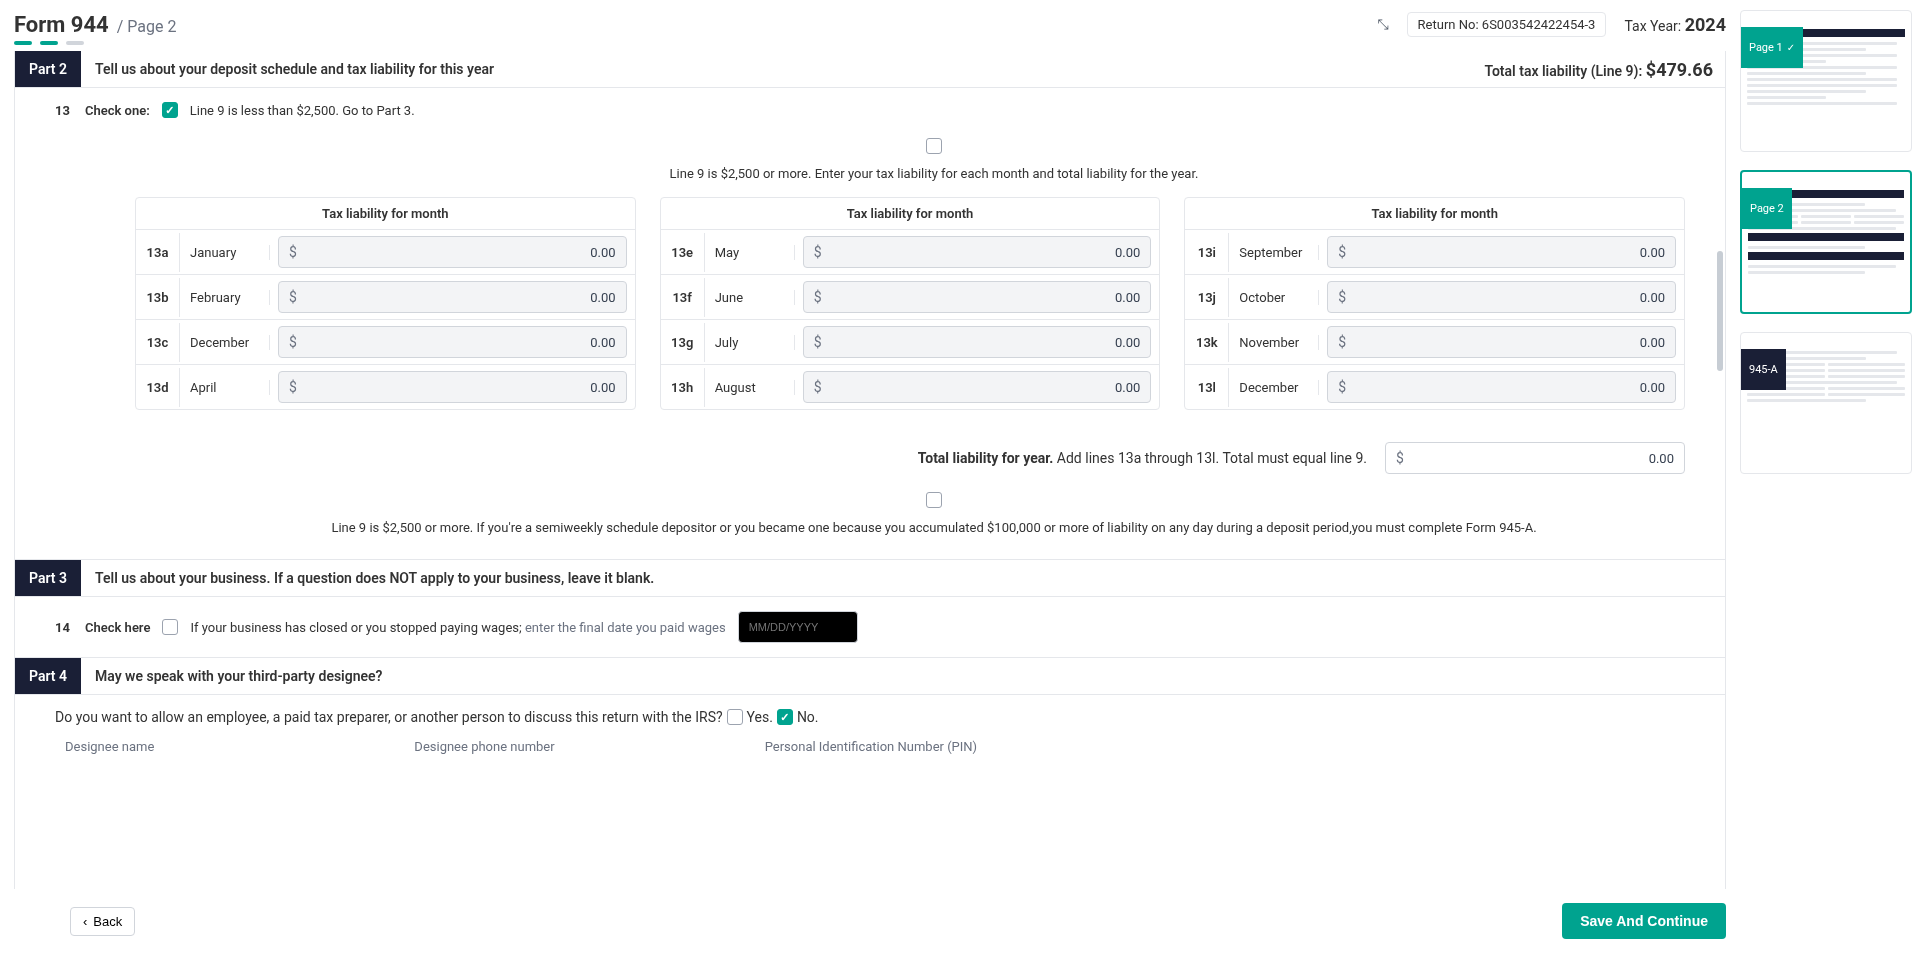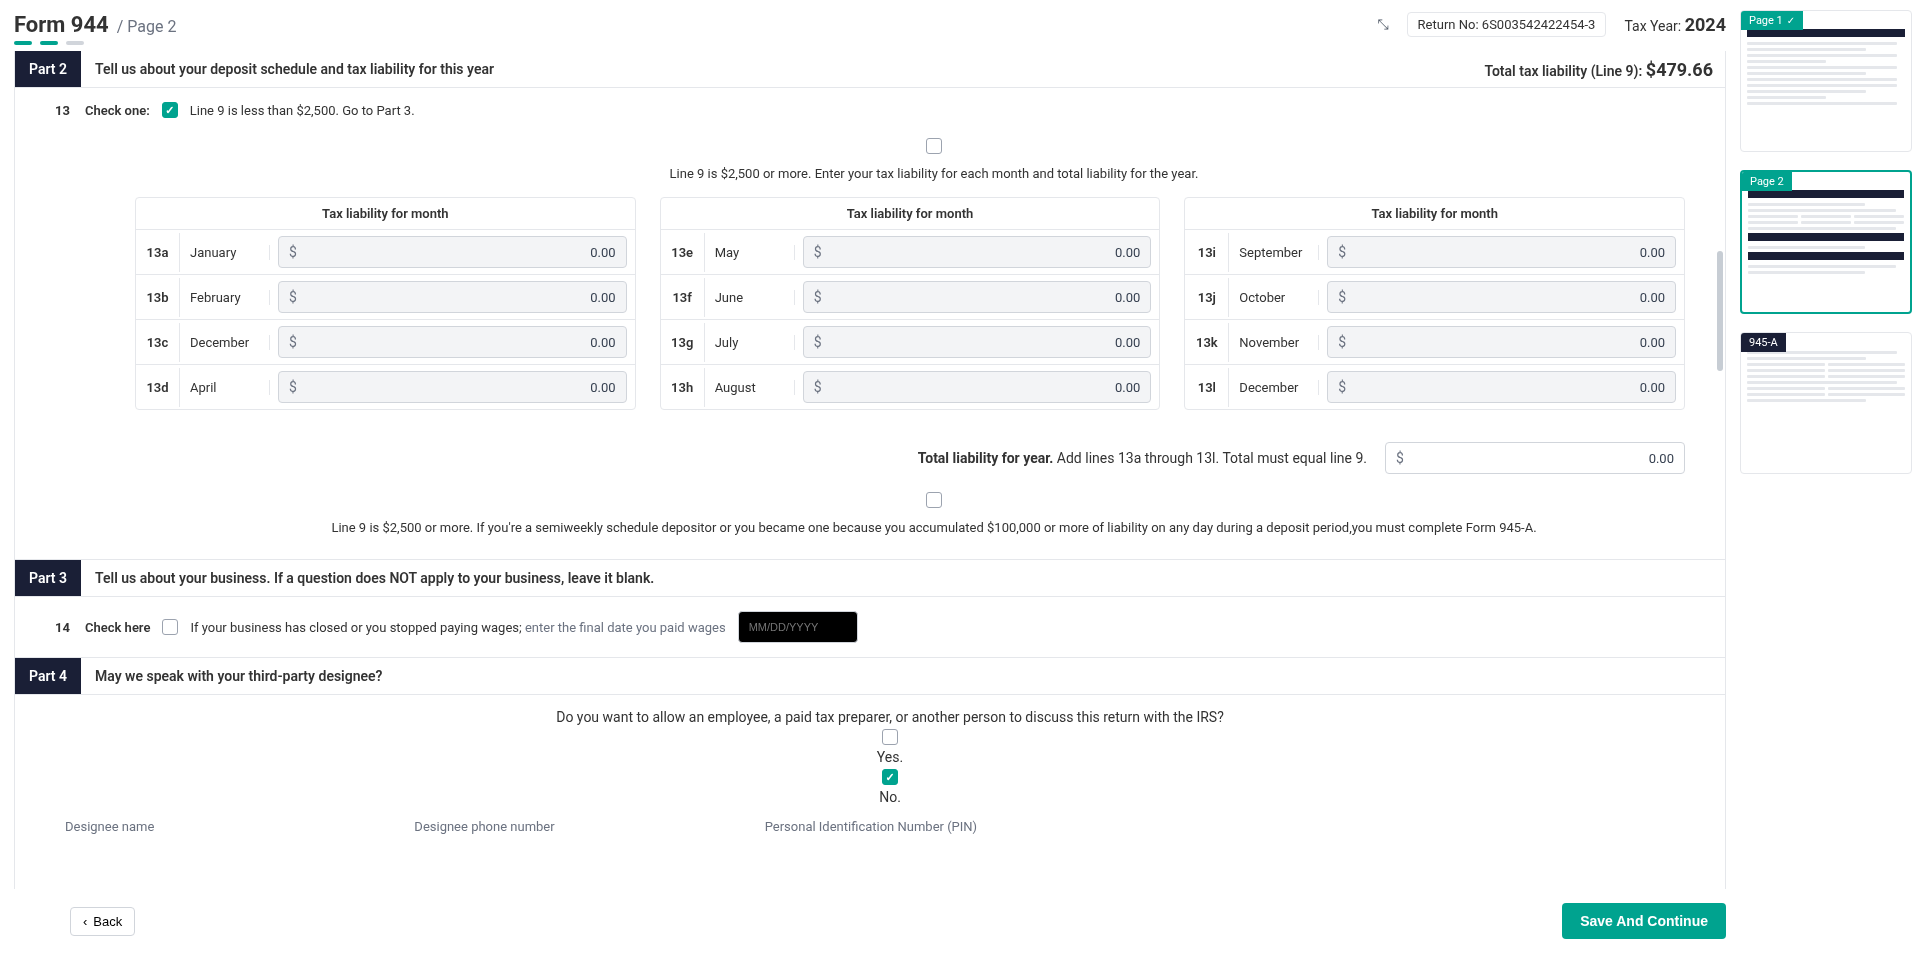--- a/index.html
+++ b/index.html
@@ -58,31 +58,31 @@
 
 .total-row { display: flex; align-items: center; justify-content: flex-end; gap: 18px; padding: 12px 40px 12px 0; }
 .total-row .total-text { font-size: 14px; }
 .total-row .money-input { width: 300px; }
 
 .indent-check { padding-left: 128px; display: flex; align-items: center; gap: 12px; padding-top: 6px; padding-bottom: 16px; flex-direction: column; }
 
 .part3-row { display: flex; align-items: center; gap: 12px; padding: 14px 0 14px 40px; }
 .date-input { height: 32px; border: 1px solid #d1d5db; border-radius: 4px; padding: 0 10px; font-size: 11px; color: #9ca3af; width: 120px; background: #000000; }
 
-.irs-row { display: flex; align-items: center; gap: 4px; padding: 14px 0 8px 40px; font-size: 14px; flex-direction: column; }
+.irs-row { display: flex; gap: 4px; padding: 14px 0 8px 40px; font-size: 14px; }
 .designee-row { display: flex; gap: 40px; padding: 6px 0 0 50px; color: #6b7280; font-size: 13px; }
 
 .footer-bar { display: flex; align-items: center; justify-content: space-between; padding: 14px 0 14px 56px; }
 .btn-back { display: inline-flex; align-items: center; gap: 6px; border: 1px solid #d1d5db; border-radius: 4px; padding: 6px 12px; background: #fff; cursor: pointer; font-size: 13px; }
 .btn-save { background: #00a38f; color: #fff; border: none; border-radius: 4px; padding: 10px 18px; font-weight: 600; cursor: pointer; font-size: 14px; }
 
 
 .thumb-card { border: 1px solid #e5e7eb; border-radius: 4px; overflow: hidden; position: relative; background: #fff; cursor: pointer; }
 .thumb-card.selected { border: 2px solid #00a38f; }
-.thumb-badge { position: absolute; top: 0; left: 0; background: #1a1f36; color: #fff; font-size: 11px; padding: 3px 8px; display: flex; align-items: center; gap: 4px; }
+.thumb-badge { position: absolute; top: 16px; left: 0; background: #1a1f36; color: #fff; font-size: 11px; padding: 14px 8px; display: flex; align-items: center; gap: 4px; }
 .thumb-badge.green { background: #00a38f; }
 .thumb-badge .check { font-size: 10px; }
 .thumb-body { height: 140px; padding: 18px 6px 6px 6px; display: flex; flex-direction: column; gap: 3px; }
 .tline { height: 3px; background: #e5e7eb; border-radius: 1px; }
 .tline.sm { width: 50%; }
 .tline.md { width: 75%; }
 .tline.lg { width: 95%; }
 .tbar { height: 8px; background: #1a1f36; margin-bottom: 2px; }
 
 .scrollbar-imit { position: absolute; right: 2px; top: 200px; width: 6px; height: 120px; background: #c7cdd4; border-radius: 3px; }

